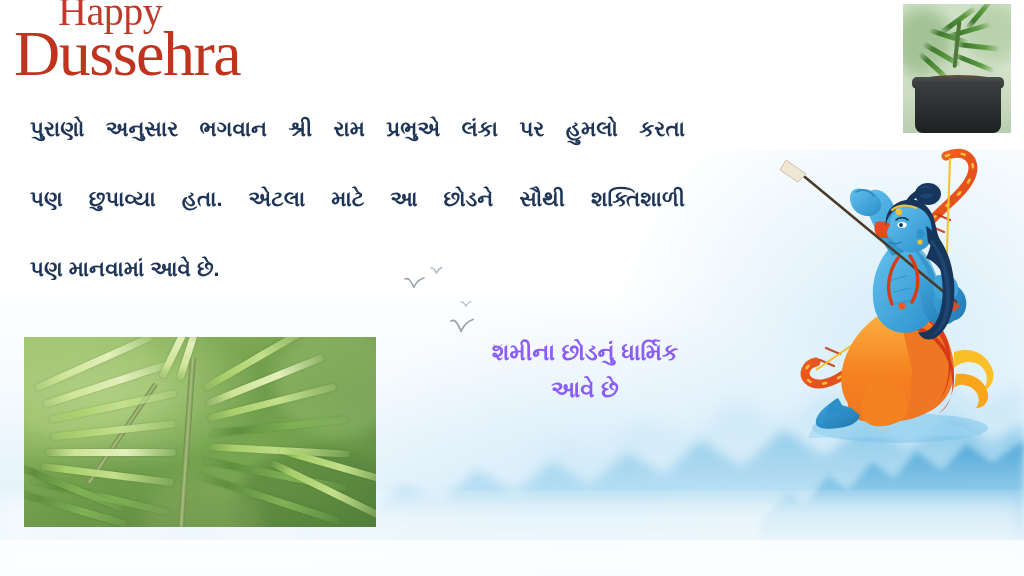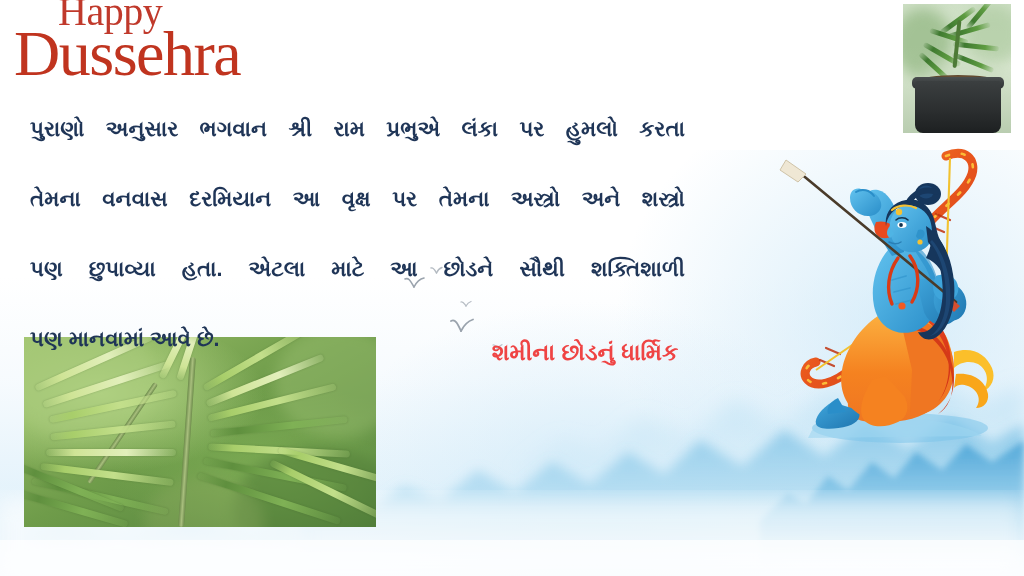--- a/index.html
+++ b/index.html
@@ -118,21 +118,21 @@
     font-family:"Liberation Sans", sans-serif;
     margin-left:8px;
   }
   #body-copy .ln { display:block; text-align:justify; }
   #body-copy .ln::after { content:""; display:inline-block; width:100%; }
   #body-copy .ln.last::after { display:none; }
 
   
   #caption {
     position:absolute; left:415px; top:334px; width:340px;
-    text-align:center; color:#ef4444;
+    text-align:center; color:#8b5cf6;
     font-size:23px; font-weight:700; line-height:37px;
   }
 
   
   #rama { position:absolute; left:760px; top:130px; width:264px; height:330px; }
   #rama svg { display:block; width:100%; height:100%; }
 </style>
 </head>
 <body>
 
@@ -274,27 +274,27 @@
     <div class="pot-body"></div>
   </div>
 
   <div id="headline">
     <div id="happy-word">Happy</div>
     <div id="dussehra-word">Dussehra</div>
   </div>
 
   <div id="body-copy">
     <span class="ln">પુરાણો અનુસાર ભગવાન શ્રી રામ પ્રભુએ લંકા પર હુમલો કરતા</span>
-    <span class="ln">તેમના વનવાસ દરમિયાન આ વૃક્ષ પર તેમના અસ્ત્રો અને શસ્ત્રો</span>
     <span class="ln">પણ છુપાવ્યા હતા. એટલા માટે આ છોડને સૌથી શક્તિશાળી</span>
     <span class="ln last">પણ માનવામાં આવે છે.</span>
   </div>
 
   <div id="caption">
     <div>શમીના છોડનું ધાર્મિક</div>
+    <div>આવે છે</div>
   </div>
 
   <div id="rama">
     <svg viewBox="0 0 264 330" xmlns="http://www.w3.org/2000/svg">
       <defs>
         <linearGradient id="skin" x1="0" y1="0" x2="1" y2="1">
           <stop offset="0%" stop-color="#63c3ef"></stop>
             <stop offset="100%" stop-color="#2a8ec9"></stop>
         </linearGradient>
         <linearGradient id="skinDark" x1="0" y1="0" x2="1" y2="1">

